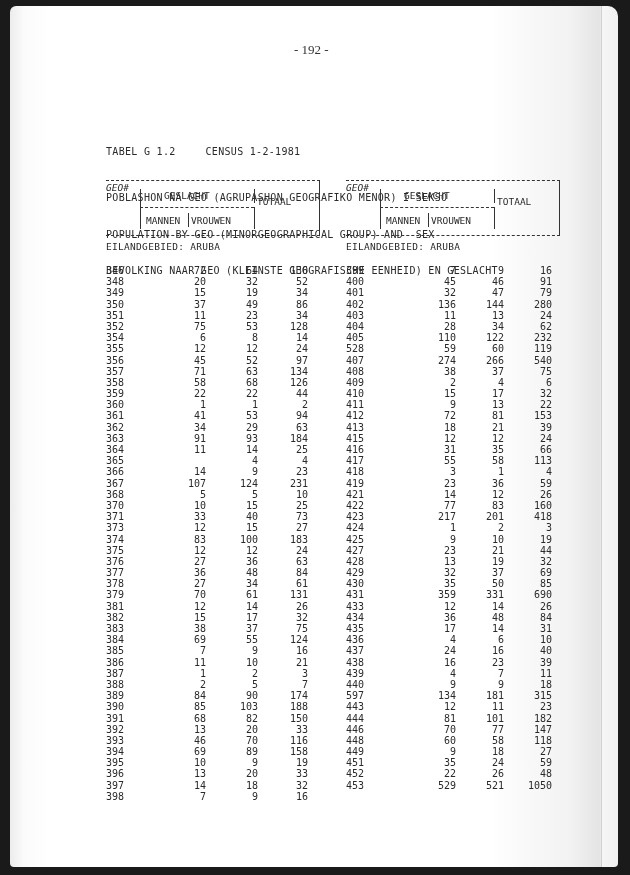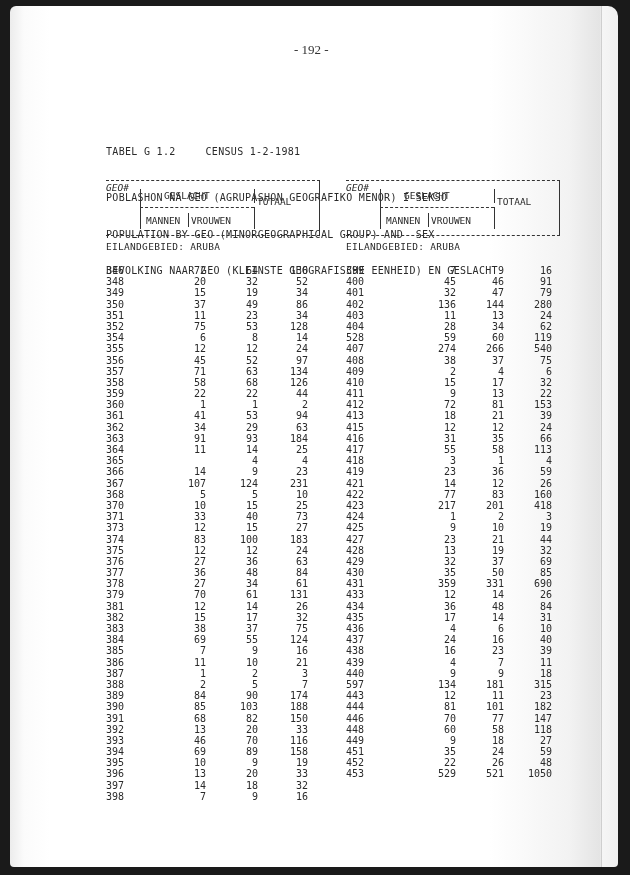--- a/index.html
+++ b/index.html
@@ -428,20 +428,26 @@
           <span class="c-v">13</span>
           <span class="c-t">24</span>
         </div>
         <div class="row">
           <span class="c-geo">404</span>
           <span class="c-m">28</span>
           <span class="c-v">34</span>
           <span class="c-t">62</span>
         </div>
         <div class="row">
+          <span class="c-geo">405</span>
+          <span class="c-m">110</span>
+          <span class="c-v">122</span>
+          <span class="c-t">232</span>
+        </div>
+        <div class="row">
           <span class="c-geo">528</span>
           <span class="c-m">59</span>
           <span class="c-v">60</span>
           <span class="c-t">119</span>
         </div>
         <div class="row">
           <span class="c-geo">407</span>
           <span class="c-m">274</span>
           <span class="c-v">266</span>
           <span class="c-t">540</span>

